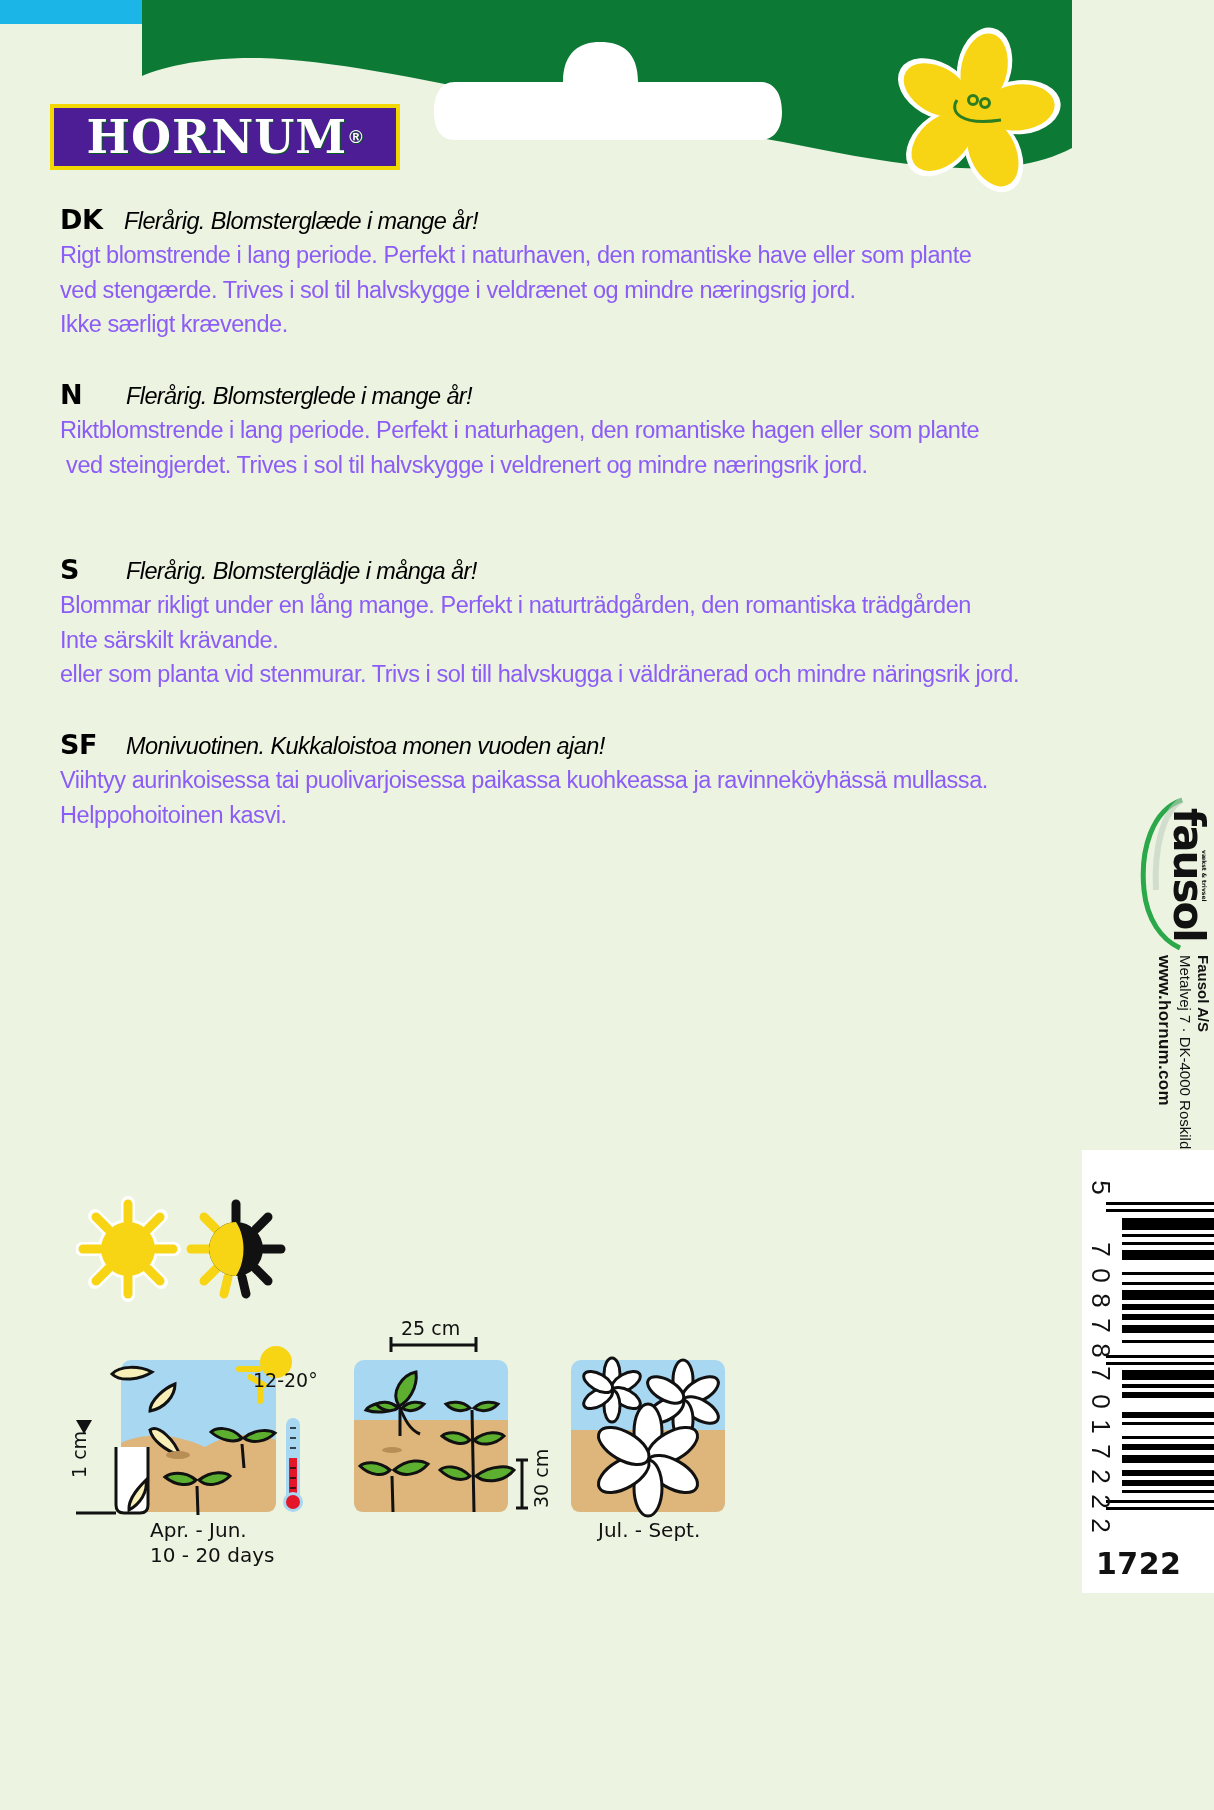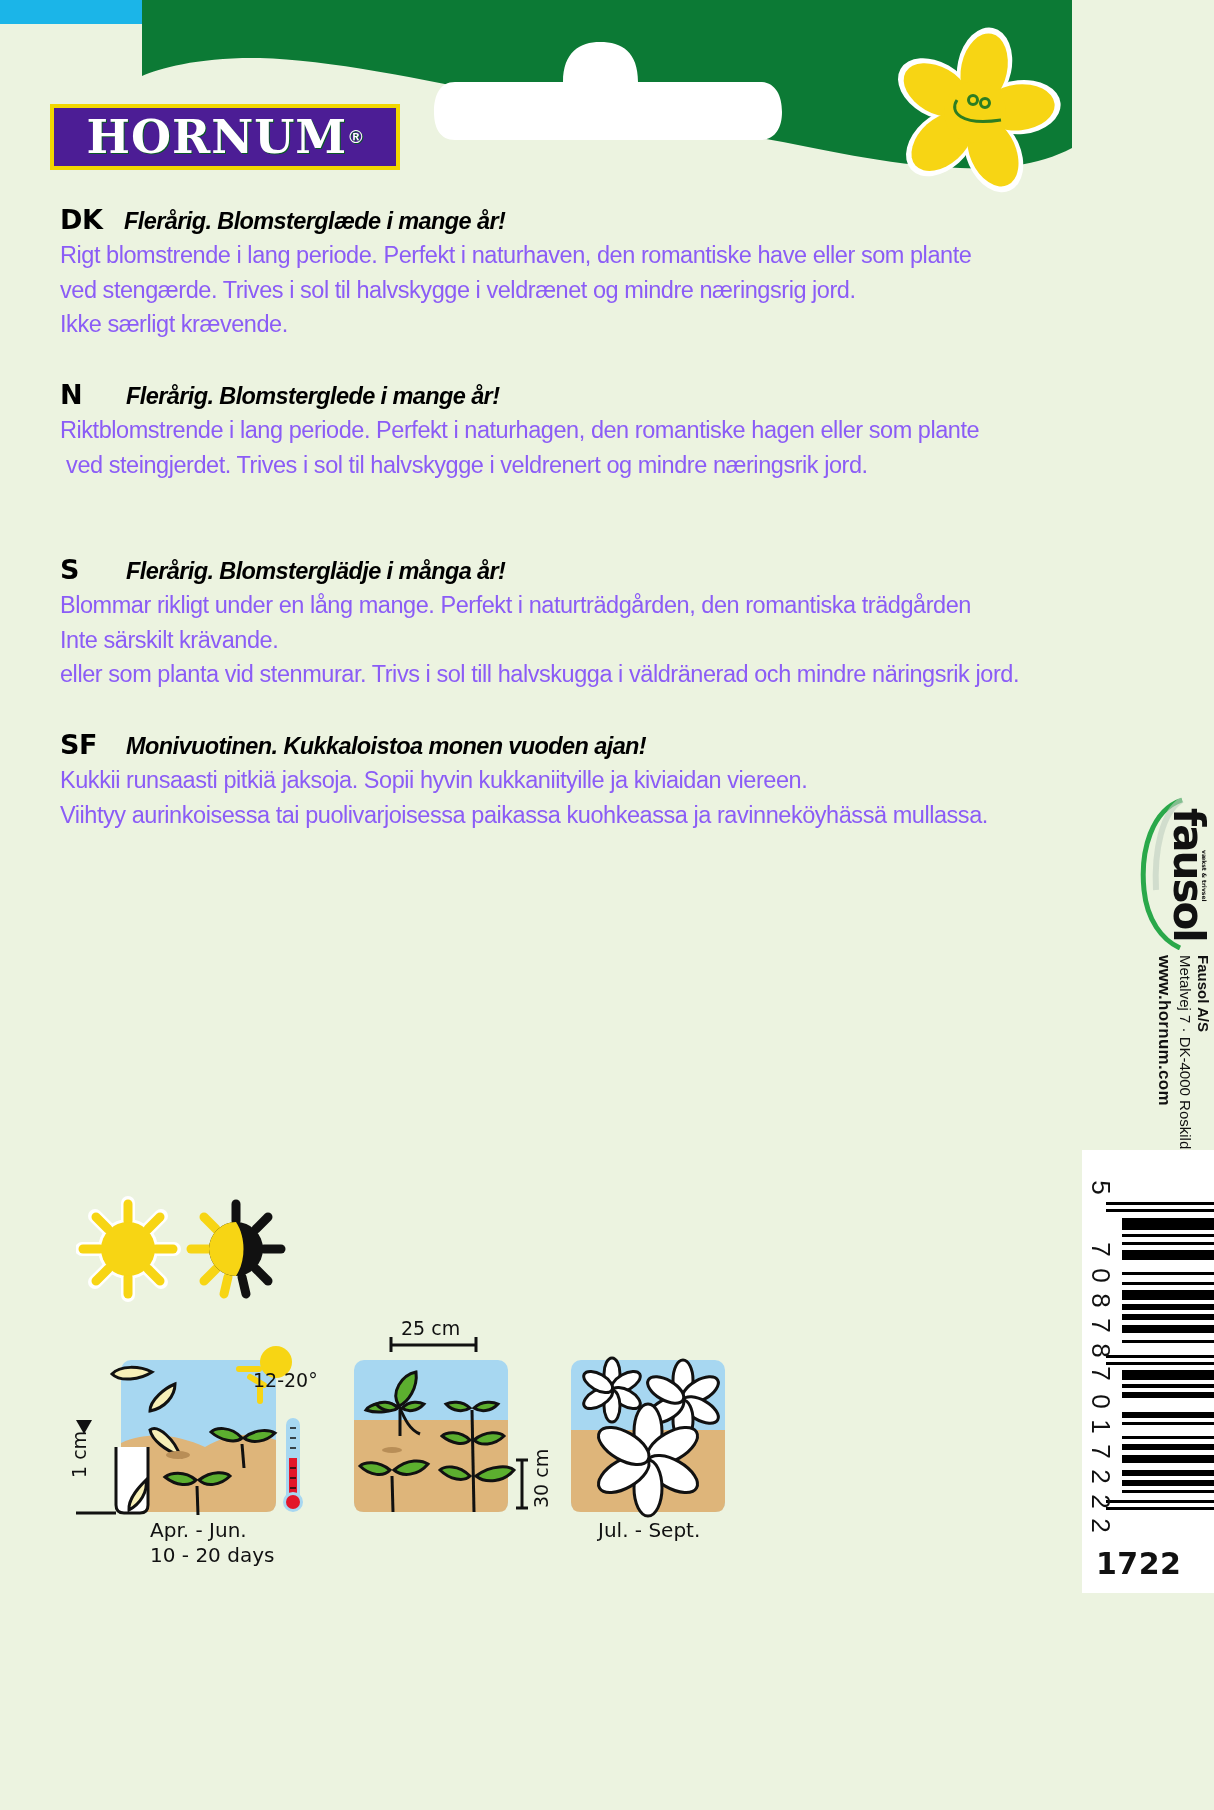--- a/index.html
+++ b/index.html
@@ -30,21 +30,21 @@
     #hornum-logo sup { font-size: 18px; vertical-align: 20px; margin-left: 2px; font-family: "Liberation Sans", sans-serif; }
 
     
     .lang-block { left: 60px; width: 1040px; }
     .lang-head { display: flex; align-items: baseline; height: 34px; }
     .lang-code {
       font-family: "DejaVu Sans", sans-serif; font-weight: bold;
       font-size: 27px; letter-spacing: -0.5px; width: 66px; color: #000;
     }
     .lang-title {
-      font-family: "Liberation Sans", sans-serif; font-weight: bold; font-style: italic;
+      font-family: "Liberation Sans", sans-serif; font-weight: normal; font-style: italic;
       font-size: 23.5px; letter-spacing: -0.6px; color: #000;
     }
     .lang-body p {
       font-family: "Liberation Sans", sans-serif; font-size: 23.5px;
       line-height: 34.5px; letter-spacing: -0.45px; color: #8b5cf6; white-space: nowrap;
     }
 
     
     #fausol-block { left: 1122px; top: 790px; width: 92px; height: 350px; }
     #fausol-logo-svg { position: absolute; left: 0; top: 0; width: 92px; height: 160px; }
@@ -167,22 +167,22 @@
     <p>eller som planta vid stenmurar. Trivs i sol till halvskugga i väldränerad och mindre näringsrik jord.</p>
   </div>
 </div>
 
 <div class="abs lang-block" style="top:729px;">
   <div class="lang-head">
     <span class="lang-code">SF</span>
     <span class="lang-title">Monivuotinen. Kukkaloistoa monen vuoden ajan!</span>
   </div>
   <div class="lang-body">
-    <p>Kukkii runsaasti pitkiä jaksoja. Sopii hyvin kukkaniityille ja kiviaidan viereen.</p>
     <p>Viihtyy aurinkoisessa tai puolivarjoisessa paikassa kuohkeassa ja ravinneköyhässä mullassa.</p>
+    <p>Helppohoitoinen kasvi.</p>
   </div>
 </div>
 
 <div class="abs" id="fausol-block">
   <svg id="fausol-logo-svg" viewBox="0 0 92 160">
     <path d="M60 10 C30 20 18 60 22 100 C25 130 40 150 58 158" stroke="#2aa84a" stroke-width="5" fill="none"></path>
     <path d="M60 10 C40 22 32 60 34 100" stroke="#bfcfbf" stroke-width="6" fill="none" opacity="0.6"></path>
     <text x="0" y="0" transform="translate(52,18) rotate(90)" font-family="DejaVu Sans, sans-serif" font-weight="bold" font-size="42" fill="#111" letter-spacing="-2">fausol</text>
     <text x="0" y="0" transform="translate(80,60) rotate(90)" font-family="DejaVu Sans, sans-serif" font-weight="bold" font-size="6" fill="#111">vækst &amp; trivsel</text>
   </svg>

